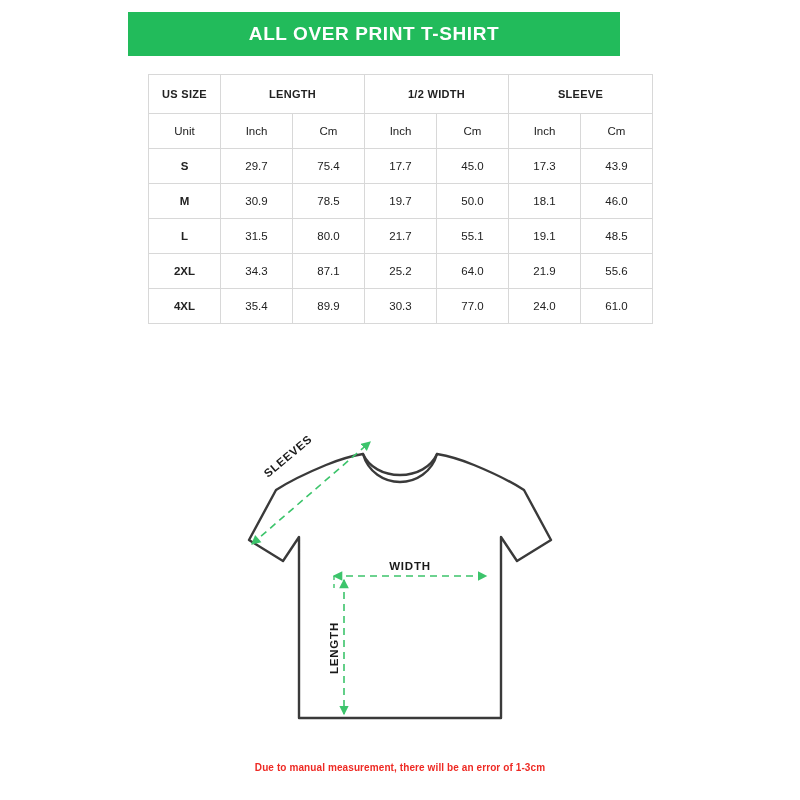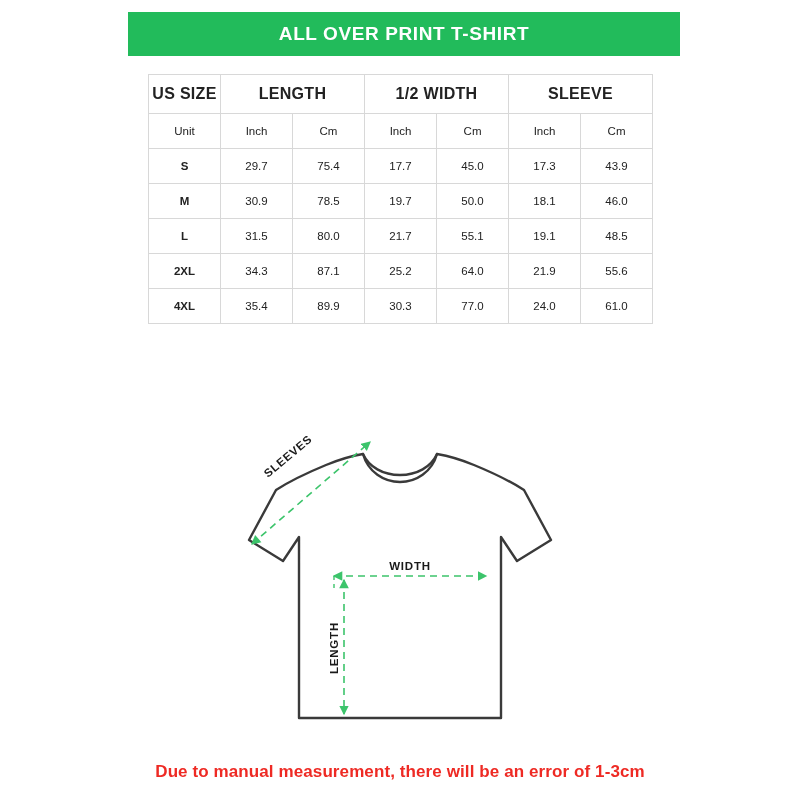--- a/index.html
+++ b/index.html
@@ -18,21 +18,21 @@
     position: relative;
     width: 800px;
     height: 800px;
   }
 
   
   .header-banner {
     position: absolute;
     left: 128px;
     top: 12px;
-    width: 552px;
+    width: 492px;
     height: 44px;
     background: #22bb5b;
     display: flex;
     align-items: center;
     justify-content: center;
   }
   .header-banner .title {
     color: #ffffff;
     font-size: 19px;
     font-weight: bold;
@@ -56,21 +56,21 @@
     text-align: center;
     font-size: 11.5px;
     color: #222;
     height: 34px;
     padding: 0;
     font-weight: normal;
     background: #ffffff;
   }
   table.size-table tr.group-head th {
     font-weight: bold;
-    font-size: 16px;
+    font-size: 11px;
     letter-spacing: 0.3px;
     height: 38px;
   }
   table.size-table tr.unit-row td {
     font-weight: normal;
   }
   table.size-table td.size-col {
     font-weight: bold;
   }
   .col-size { width: 72px; }
@@ -88,21 +88,21 @@
     display: block;
   }
 
   
   .footer-note {
     position: absolute;
     left: 0;
     top: 762px;
     width: 800px;
     text-align: center;
-    font-size: 17px;
+    font-size: 10px;
     font-weight: bold;
     color: #ee2a24;
     letter-spacing: 0.1px;
   }
 </style>
 </head>
 <body>
 
 <div class="page">
 

